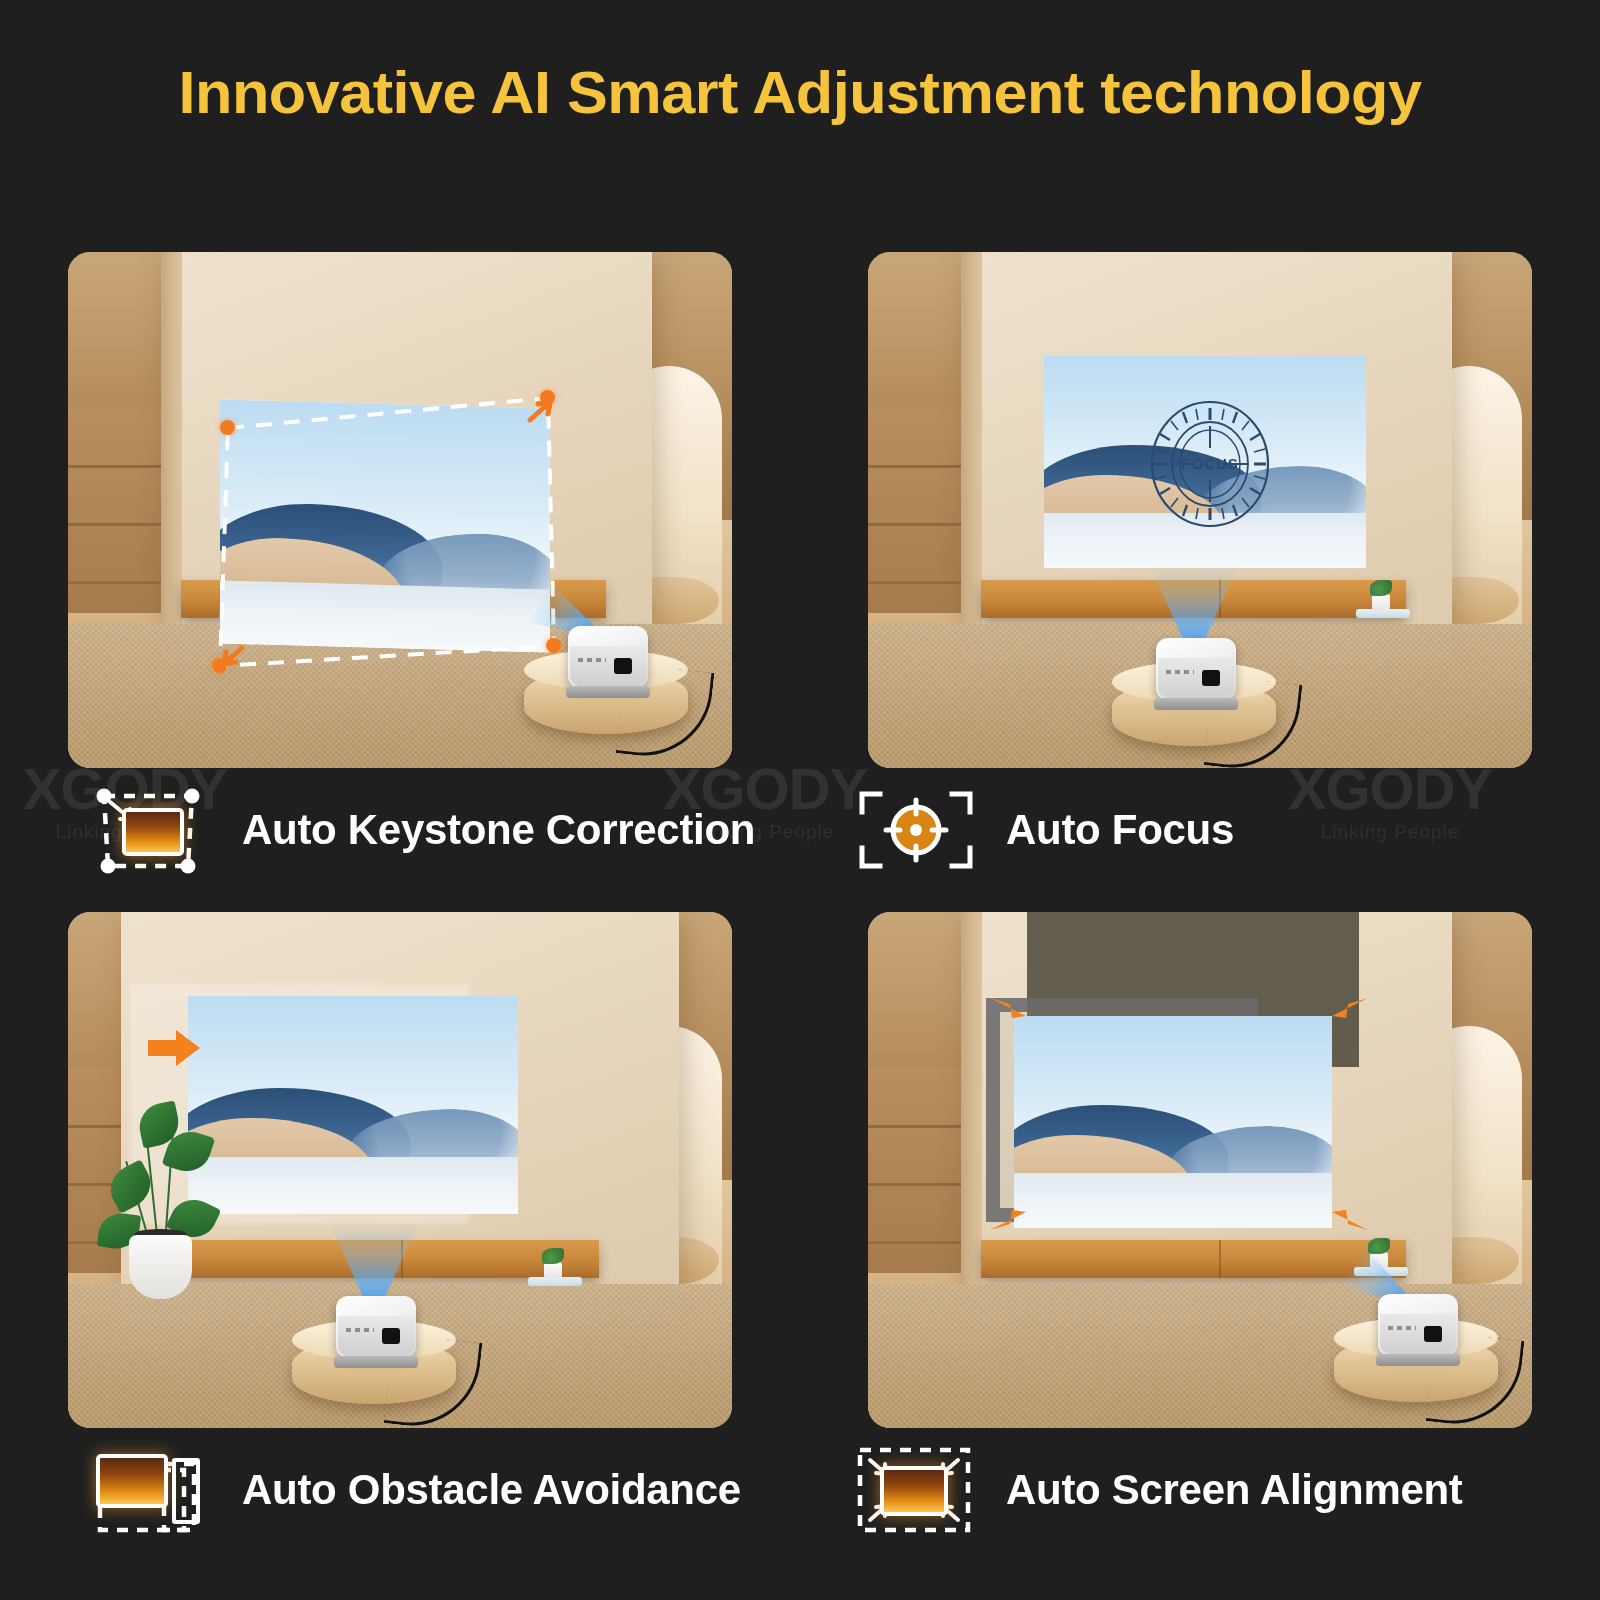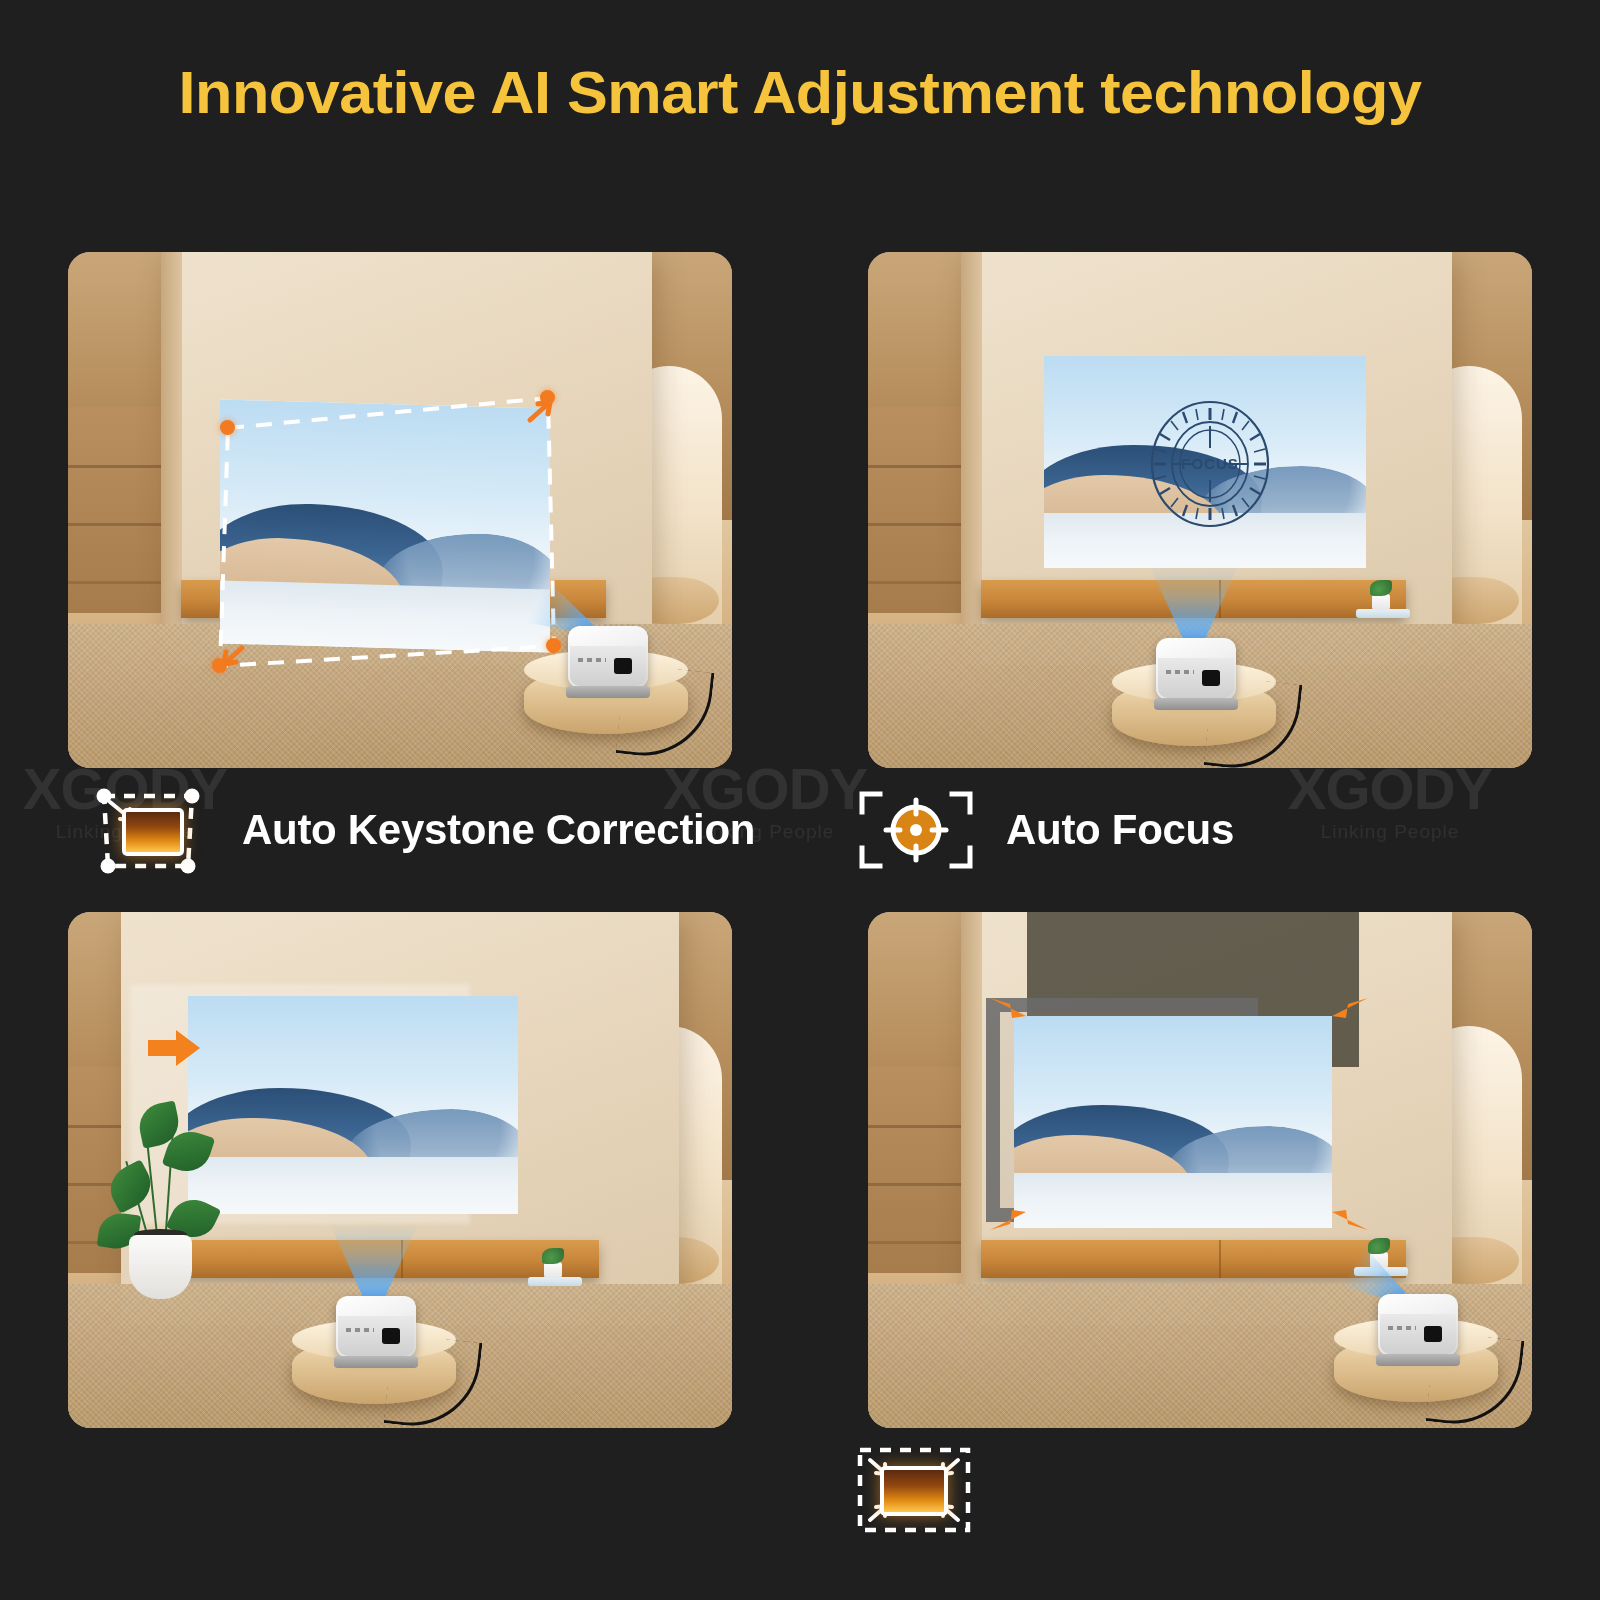--- a/index.html
+++ b/index.html
@@ -586,32 +586,45 @@
               <div class="plug"></div>
               <div class="stand"></div>
               <div class="cable"></div>
             </div>
           </div>
         </div>
       </div>
 
       <div class="labels">
 
+        <div class="feature left">
+          <div class="feature-icon">
+            <svg width="128" height="96" viewBox="0 0 128 96">
+              <rect x="12" y="28" width="84" height="60" fill="none" stroke="#fff" stroke-width="4.5" stroke-dasharray="11 9"></rect>
+              <rect x="76" y="22" width="30" height="66" fill="none" stroke="#fff" stroke-width="4.5" stroke-dasharray="11 9"></rect>
+            </svg>
+            <div class="ico-screen" style="left:8px; top:12px; width:72px; height:54px;"></div>
+            <div style="position:absolute; left:84px; top:16px; width:28px; height:66px;
+                        border:4px solid #fff; border-radius:3px; background:transparent;"></div>
+          </div>
+          <div class="feature-text">Auto Obstacle Avoidance</div>
+        </div>
 
         <div class="feature right">
           <div class="feature-icon">
             <svg width="128" height="96" viewBox="0 0 128 96">
               <rect x="8" y="8" width="108" height="80" fill="none" stroke="#fff" stroke-width="4.5" stroke-dasharray="11 9"></rect>
               <g stroke="#fff" stroke-width="4" fill="none" stroke-linecap="round">
                 <path d="M18 18 L34 32 M34 32 L24 31 M34 32 L33 22"></path>
                 <path d="M106 18 L90 32 M90 32 L100 31 M90 32 L91 22"></path>
                 <path d="M18 78 L34 64 M34 64 L24 65 M34 64 L33 74"></path>
                 <path d="M106 78 L90 64 M90 64 L100 65 M90 64 L91 74"></path>
               </g>
             </svg>
             <div class="ico-screen" style="left:28px; top:24px; width:68px; height:50px;"></div>
           </div>
+          <div class="feature-text">Auto Screen Alignment</div>
         </div>
       </div>
     </div>
 
   </div>
 </div>
 
 </body></html>

